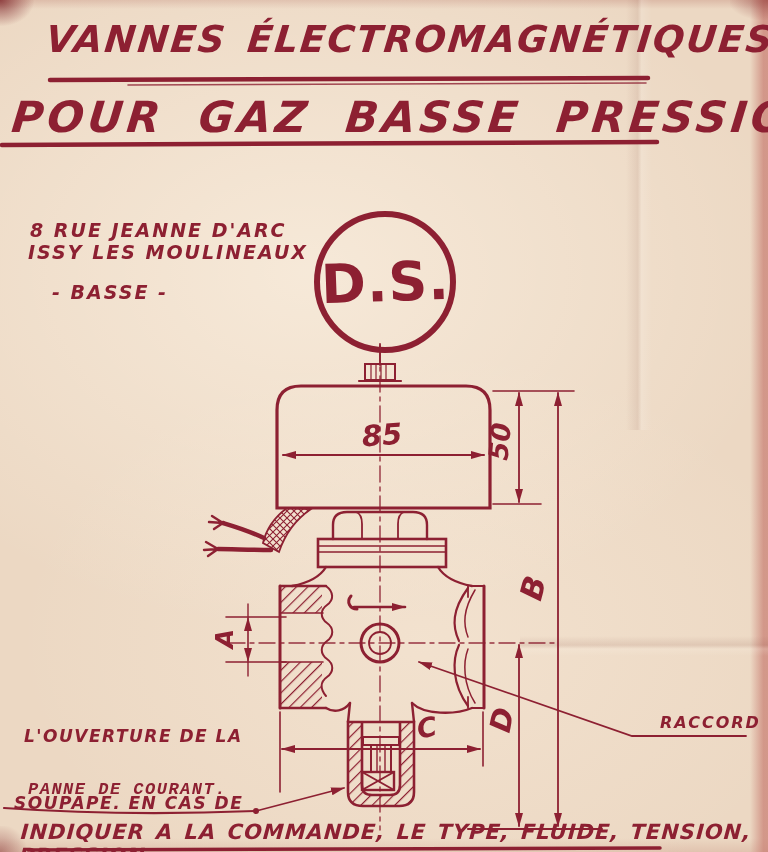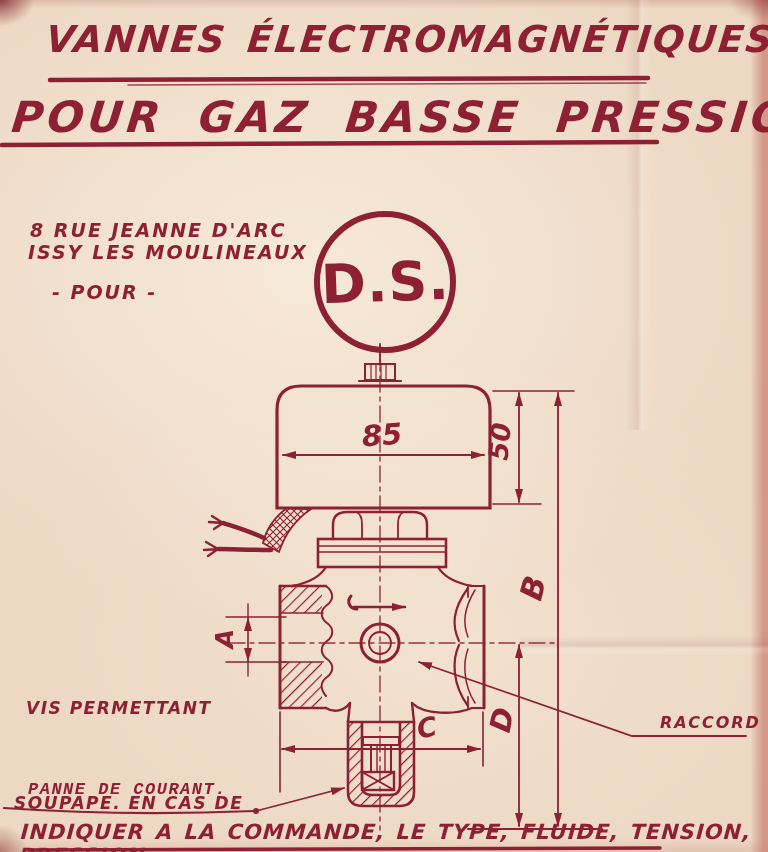--- a/index.html
+++ b/index.html
@@ -239,34 +239,34 @@
         <path d="M28,850 L660,848" stroke-width="3.5"></path>
       </g>
     </g>
   </svg>
 
   <div class="hand t1">VANNES ÉLECTROMAGNÉTIQUES</div>
   <div class="hand t2">POUR GAZ BASSE PRESSION</div>
 
   <div class="hand addr a1">8 RUE JEANNE D'ARC</div>
   <div class="hand addr a2">ISSY LES MOULINEAUX</div>
-  <div class="hand addr a3">- POUR -</div>
+  <div class="hand addr a3">- BASSE -</div>
 
   <div class="logo">
     <span>D.S.</span>
   </div>
 
   <div class="dim d85">85</div>
   <div class="dim d50">50</div>
   <div class="dim dA">A</div>
   <div class="dim dB">B</div>
   <div class="dim dC">C</div>
   <div class="dim dD">D</div>
 
   <div class="rac r1">RACCORD</div>
 
-  <div class="note v1">VIS PERMETTANT</div>
+  <div class="note v2">L'OUVERTURE DE LA</div>
   <div class="note v3">SOUPAPE. EN CAS DE</div>
   <div class="note v4">PANNE DE COURANT.</div>
 
   <div class="footer">INDIQUER A LA COMMANDE, LE TYPE, FLUIDE, TENSION, PRESSION</div>
 
 </div>
 
 </body></html>

